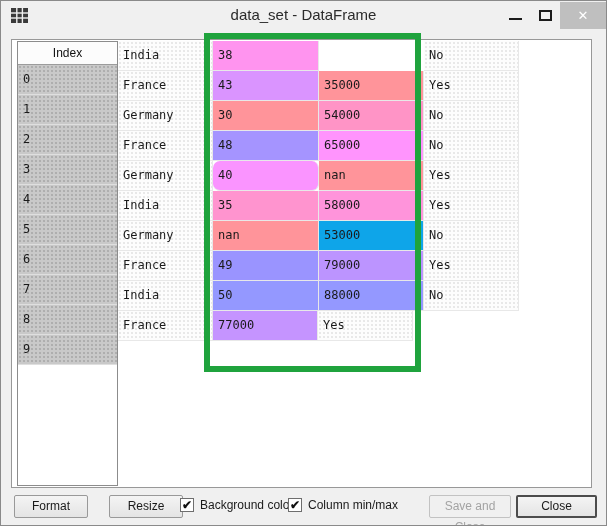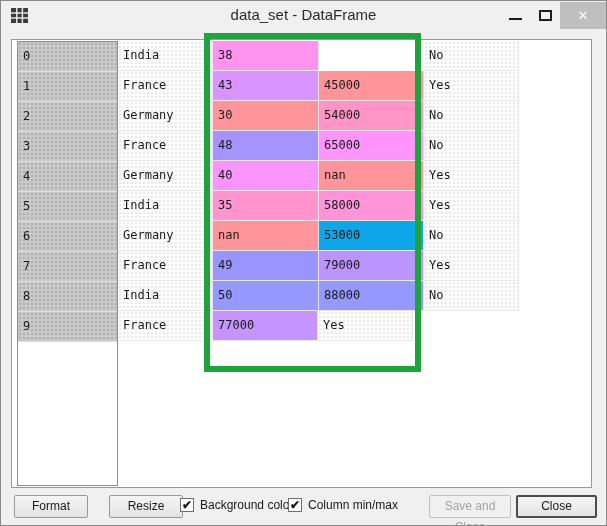--- a/index.html
+++ b/index.html
@@ -124,20 +124,21 @@
         <span class="max-glyph"></span>
       </div>
     <div class="tb-btn tb-close">
         <span class="close-glyph">✕</span>
       </div>
   </div>
 
   <div class="editor">
 
     <div class="index-panel">
+      <div class="index-header dots">Index</div>
       <div>
           <div class="index-cell dots-dark">0</div>
           <div class="index-cell dots-dark">1</div>
           <div class="index-cell dots-dark">2</div>
           <div class="index-cell dots-dark">3</div>
           <div class="index-cell dots-dark">4</div>
           <div class="index-cell dots-dark">5</div>
           <div class="index-cell dots-dark">6</div>
           <div class="index-cell dots-dark">7</div>
           <div class="index-cell dots-dark">8</div>
@@ -150,41 +151,41 @@
           <div class="data-row">
             <div class="d-cell w-country white-cell dots">India</div>
             <div class="d-cell w-age" style="background-color: rgb(255, 148, 239);">38</div>
             <div class="d-cell w-salary" style="background-color: rgb(242, 148, 255); margin-top: 35px;">68000</div>
             <div class="d-cell w-purchased white-cell dots">No</div>
             <div class="d-cell w-filler"></div>
           </div>
           <div class="data-row">
             <div class="d-cell w-country white-cell dots">France</div>
             <div class="d-cell w-age" style="background-color: rgb(218, 148, 255);">43</div>
-            <div class="d-cell w-salary" style="background-color: rgb(255, 148, 154);">45000</div>
+            <div class="d-cell w-salary" style="background-color: rgb(255, 148, 154);">35000</div>
             <div class="d-cell w-purchased white-cell dots">Yes</div>
             <div class="d-cell w-filler"></div>
           </div>
           <div class="data-row">
             <div class="d-cell w-country white-cell dots">Germany</div>
             <div class="d-cell w-age" style="background-color: rgb(255, 148, 154);">30</div>
             <div class="d-cell w-salary" style="background-color: rgb(255, 148, 198);">54000</div>
             <div class="d-cell w-purchased white-cell dots">No</div>
             <div class="d-cell w-filler"></div>
           </div>
           <div class="data-row">
             <div class="d-cell w-country white-cell dots">France</div>
             <div class="d-cell w-age" style="background-color: rgb(165, 148, 255);">48</div>
             <div class="d-cell w-salary" style="background-color: rgb(255, 148, 253);">65000</div>
             <div class="d-cell w-purchased white-cell dots">No</div>
             <div class="d-cell w-filler"></div>
           </div>
           <div class="data-row">
             <div class="d-cell w-country white-cell dots">Germany</div>
-            <div class="d-cell w-age" style="background-color: rgb(250, 148, 255);">40</div>
+            <div class="d-cell w-age" style="background-color: rgb(250, 148, 255); border-radius: 7px;">40</div>
             <div class="d-cell w-salary" style="background-color: rgb(255, 148, 154);">nan</div>
             <div class="d-cell w-purchased white-cell dots">Yes</div>
             <div class="d-cell w-filler"></div>
           </div>
           <div class="data-row">
             <div class="d-cell w-country white-cell dots">India</div>
             <div class="d-cell w-age" style="background-color: rgb(255, 148, 207);">35</div>
             <div class="d-cell w-salary" style="background-color: rgb(255, 148, 219);">58000</div>
             <div class="d-cell w-purchased white-cell dots">Yes</div>
             <div class="d-cell w-filler"></div>

